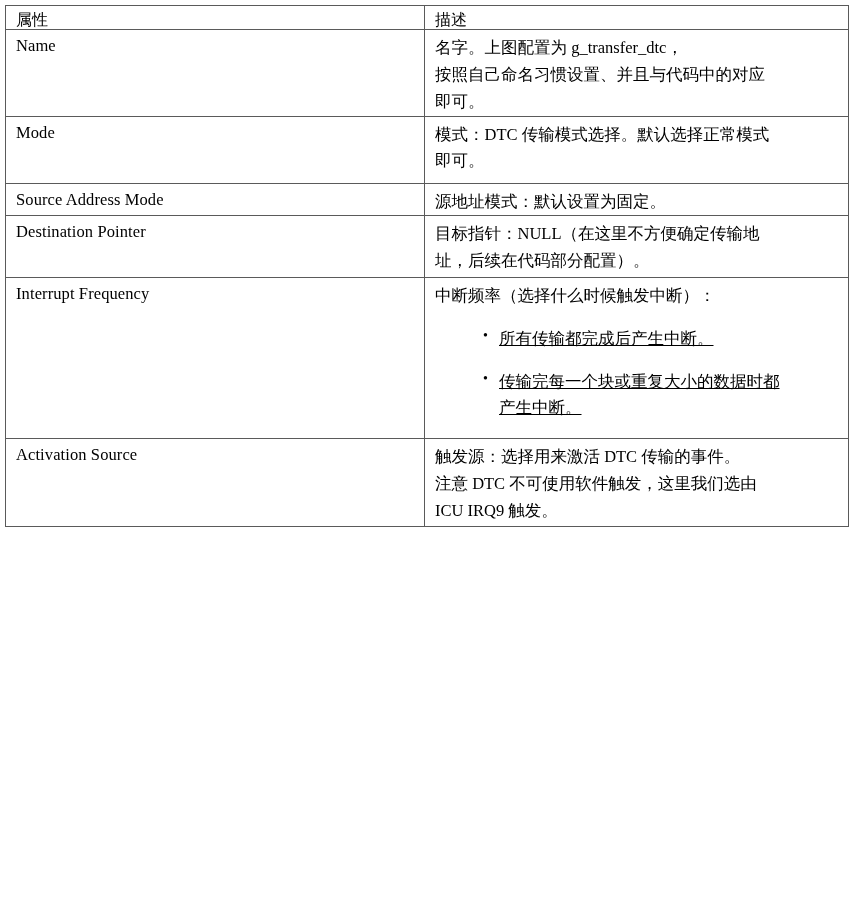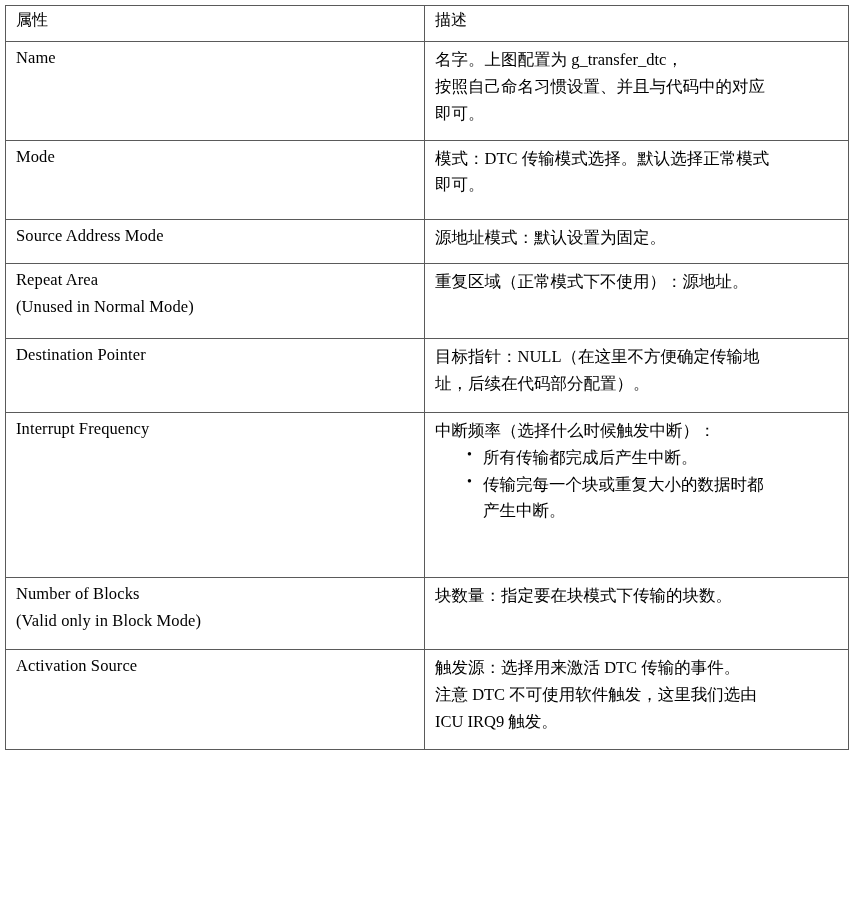--- a/index.html
+++ b/index.html
@@ -32,21 +32,21 @@
     border: 1.6px solid #4a4a4a;
   }
 
   table.prop-table col.col-attr { width: 419px; }
   table.prop-table col.col-desc { width: 424px; }
 
   table.prop-table td,
   table.prop-table th {
     border: 1px solid #5a5a5a;
     vertical-align: top;
-    padding: 5px 8px 12px 10px;
+    padding: 5px 8px 0 10px;
     text-align: left;
     font-weight: normal;
   }
 
   
   .hdr-cell {
     height: 18px;
     font-weight: bold;
     font-size: 16px;
     line-height: 1.15;
@@ -71,21 +71,22 @@
   .desc-cell b { font-weight: normal; }
 
   .desc-cell ul.bullets {
     list-style: none;
     margin: 0;
     padding: 0 0 0 32px;
   }
   .desc-cell ul.bullets li {
     position: relative;
     padding-left: 16px;
-    margin: 0;
+    margin: 16px;
+    text-decoration: underline;
   }
   .desc-cell ul.bullets li::before {
     content: "\2022";
     position: absolute;
     left: 0;
     top: -0.08em;
     font-size: 14px;
   }
 
   
@@ -129,49 +130,35 @@
             <span class="attr-line">Mode</span>
           </td>
         <td class="desc-cell"><b>模式</b>：DTC 传输模式选择。默认选择正常模式<br>即可。</td>
       </tr>
       <tr class="r-srcmode">
         <td class="attr-cell">
             <span class="attr-line">Source Address Mode</span>
           </td>
         <td class="desc-cell"><b>源地址模式</b>：默认设置为固定。</td>
       </tr>
-      <tr class="r-repeat">
-        <td class="attr-cell">
-            <span class="attr-line">Repeat Area</span>
-            <span class="attr-line">(Unused in Normal Mode)</span>
-          </td>
-        <td class="desc-cell"><b>重复区域（正常模式下不使用）</b>：源地址。</td>
-      </tr>
       <tr class="r-dstptr">
         <td class="attr-cell">
             <span class="attr-line">Destination Pointer</span>
           </td>
         <td class="desc-cell"><b>目标指针</b>：NULL（在这里不方便确定传输地<br>址，后续在代码部分配置）。</td>
       </tr>
       <tr class="r-intfreq">
         <td class="attr-cell">
             <span class="attr-line">Interrupt Frequency</span>
           </td>
         <td class="desc-cell"><b>中断频率</b>（选择什么时候触发中断）：<ul class="bullets">
               <li>所有传输都完成后产生中断。</li>
               <li>传输完每一个块或重复大小的数据时都<br>产生中断。</li>
             </ul></td>
       </tr>
-      <tr class="r-numblocks">
-        <td class="attr-cell">
-            <span class="attr-line">Number of Blocks</span>
-            <span class="attr-line">(Valid only in Block Mode)</span>
-          </td>
-        <td class="desc-cell"><b>块数量</b>：指定要在块模式下传输的块数。</td>
-      </tr>
       <tr class="r-actsrc">
         <td class="attr-cell">
             <span class="attr-line">Activation Source</span>
           </td>
         <td class="desc-cell"><b>触发源</b>：选择用来激活 DTC 传输的事件。<br>注意 DTC 不可使用软件触发，这里我们选由<br>ICU IRQ9 触发。</td>
       </tr>
     </tbody>
   </table>
 </div>
 

